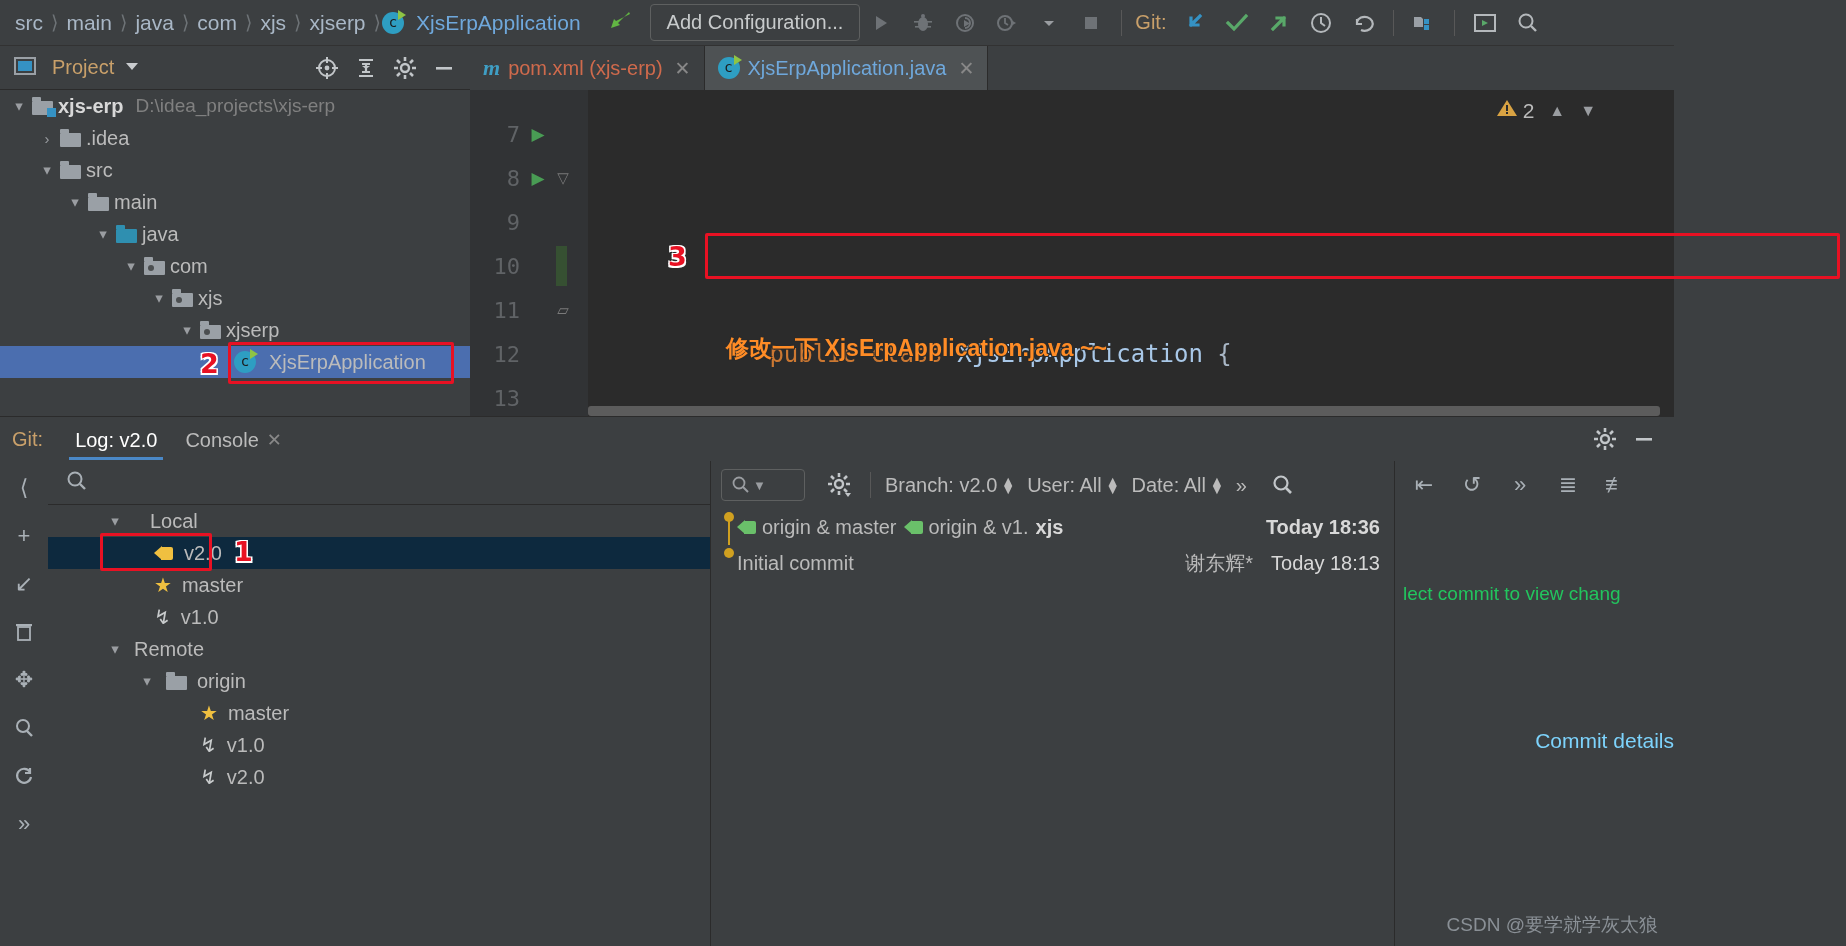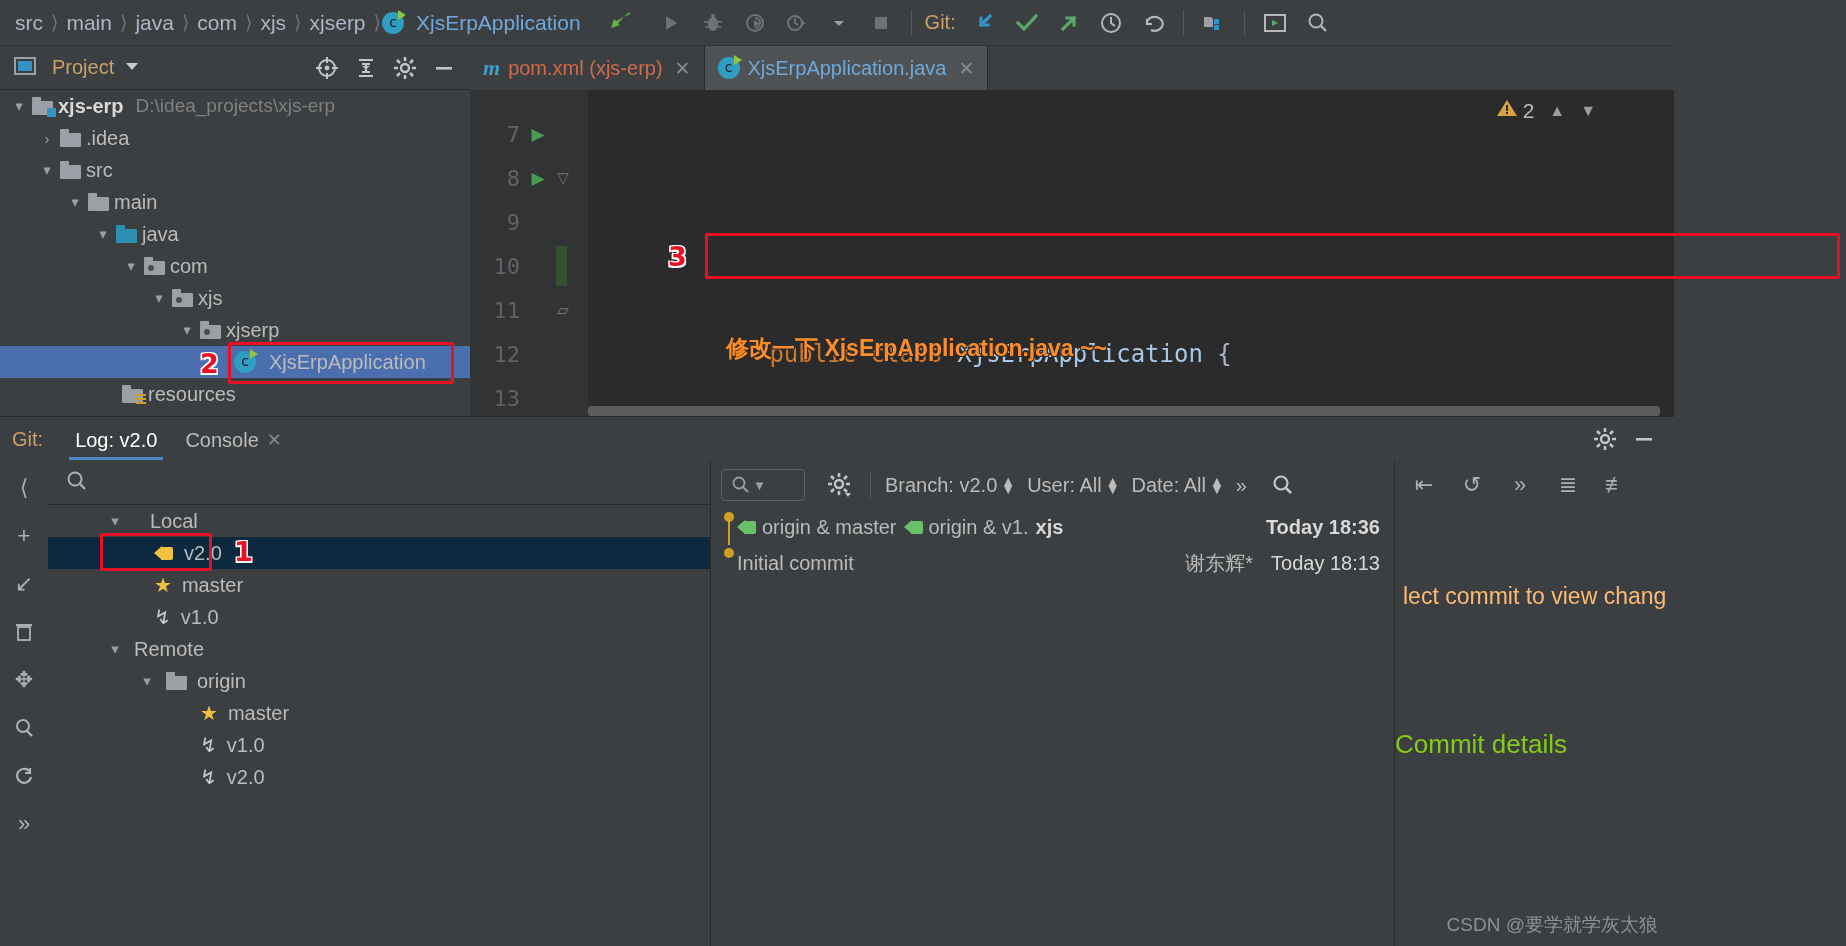--- a/index.html
+++ b/index.html
@@ -142,22 +142,22 @@
   .spin { font-size: 14px; color: #bbbbbb; display: flex; flex-direction: column; line-height: 8px; }
   .log-rows { flex: 1; overflow: hidden; }
   .crow { display: flex; align-items: center; height: 36px; font-size: 20px; padding-left: 10px; white-space: nowrap; }
   .graph-col { width: 16px; flex: 0 0 16px; position: relative; height: 36px; }
   .cmsg { flex: 1; color: #bbbbbb; overflow: hidden; }
   .cauthor { color: #bbbbbb; padding-right: 18px; }
   .cdate { color: #d8d8d8; font-weight: bold; padding-right: 14px; }
   .chip { display: inline-flex; align-items: center; gap: 5px; margin-right: 7px; color: #bbbbbb; }
 
   .details-col { width: 280px; flex: 0 0 280px; background: #3c3f41; border-left: 1px solid #2b2b2b; position: relative; }
-  .det-text { position: absolute; top: 122px; left: 8px; color: #fdba74; font-size: 23px; white-space: nowrap; }
-  .det-center { position: absolute; top: 268px; width: 100%; text-align: left; color: #84cc16; font-size: 26px; }
+  .det-text { position: absolute; top: 122px; left: 8px; color: #22c55e; font-size: 19px; white-space: nowrap; }
+  .det-center { position: absolute; top: 268px; width: 100%; text-align: right; color: #7dd3fc; font-size: 21px; }
   .det-toolbar { height: 48px; display: flex; align-items: center; gap: 14px; padding-left: 12px; }
 
   
   .anno-box { position: absolute; border: 3px solid #e81123; pointer-events: none; border-radius: 2px; }
   .anno-num {
     position: absolute; color: #e81123; font-weight: bold; font-size: 27px;
     font-family: "DejaVu Sans", sans-serif;
     text-shadow: -1.5px -1.5px 0 #fff, 1.5px -1.5px 0 #fff, -1.5px 1.5px 0 #fff, 1.5px 1.5px 0 #fff;
   }
   .anno-cn {
@@ -203,20 +203,21 @@
       <span class="cls-icon"></span>
       <span class="crumb file">XjsErpApplication</span>
     </div>
 
     <span class="build-icon">
       <svg width="30" height="30" viewBox="0 0 30 30">
           <path d="M23 6 L12 17 L8 13 L5 22 L14 19 L10 15 L24 8 Z" fill="#62b543"></path>
         </svg>
     </span>
 
+    <div class="config-btn">Add Configuration...</div>
 
     <span class="tb-icon">
       <svg width="22" height="22" viewBox="0 0 22 22">
           <path d="M6 4 L17 11 L6 18 Z" fill="#6e7276"></path>
         </svg>
     </span>
     <span class="tb-icon">
       <svg width="22" height="22" viewBox="0 0 22 22">
         <ellipse cx="11" cy="12" rx="5" ry="7" fill="#6e7276"></ellipse>
         <rect x="9" y="2" width="4" height="4" rx="2" fill="#6e7276"></rect>
@@ -409,26 +410,20 @@
               <i></i>
             </span>
           <span class="tlabel">xjserp</span>
         </div>
 
         <div class="trow sel" style="padding-left:234px">
           <span class="cls-icon" style="width:22px;height:22px;margin-right:8px"></span>
           <span class="tlabel">XjsErpApplication</span>
         </div>
 
-        <div class="trow" style="padding-left:118px">
-          <span class="folder res" style="margin-left:4px">
-              <i></i>
-            </span>
-          <span class="tlabel">resources</span>
-        </div>
       </div>
     </div>
 
     <div class="editor-area">
       <div class="tabs">
         <div class="tab">
           <span class="m-icon">m</span>
           <span class="tab-name maven">pom.xml (xjs-erp)</span>
           <span class="tab-close">✕</span>
         </div>

